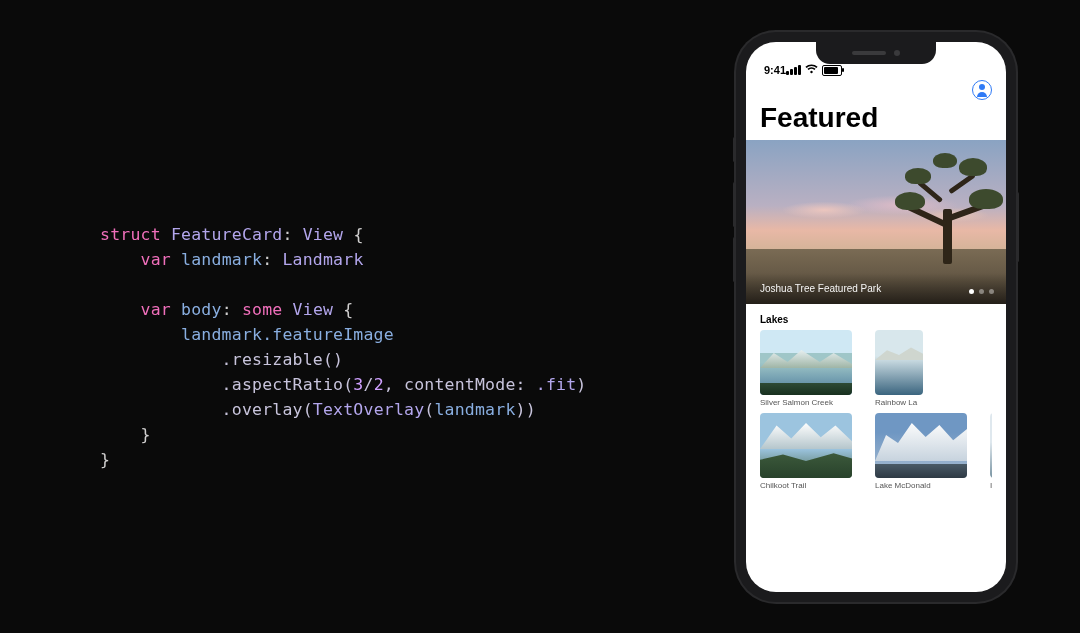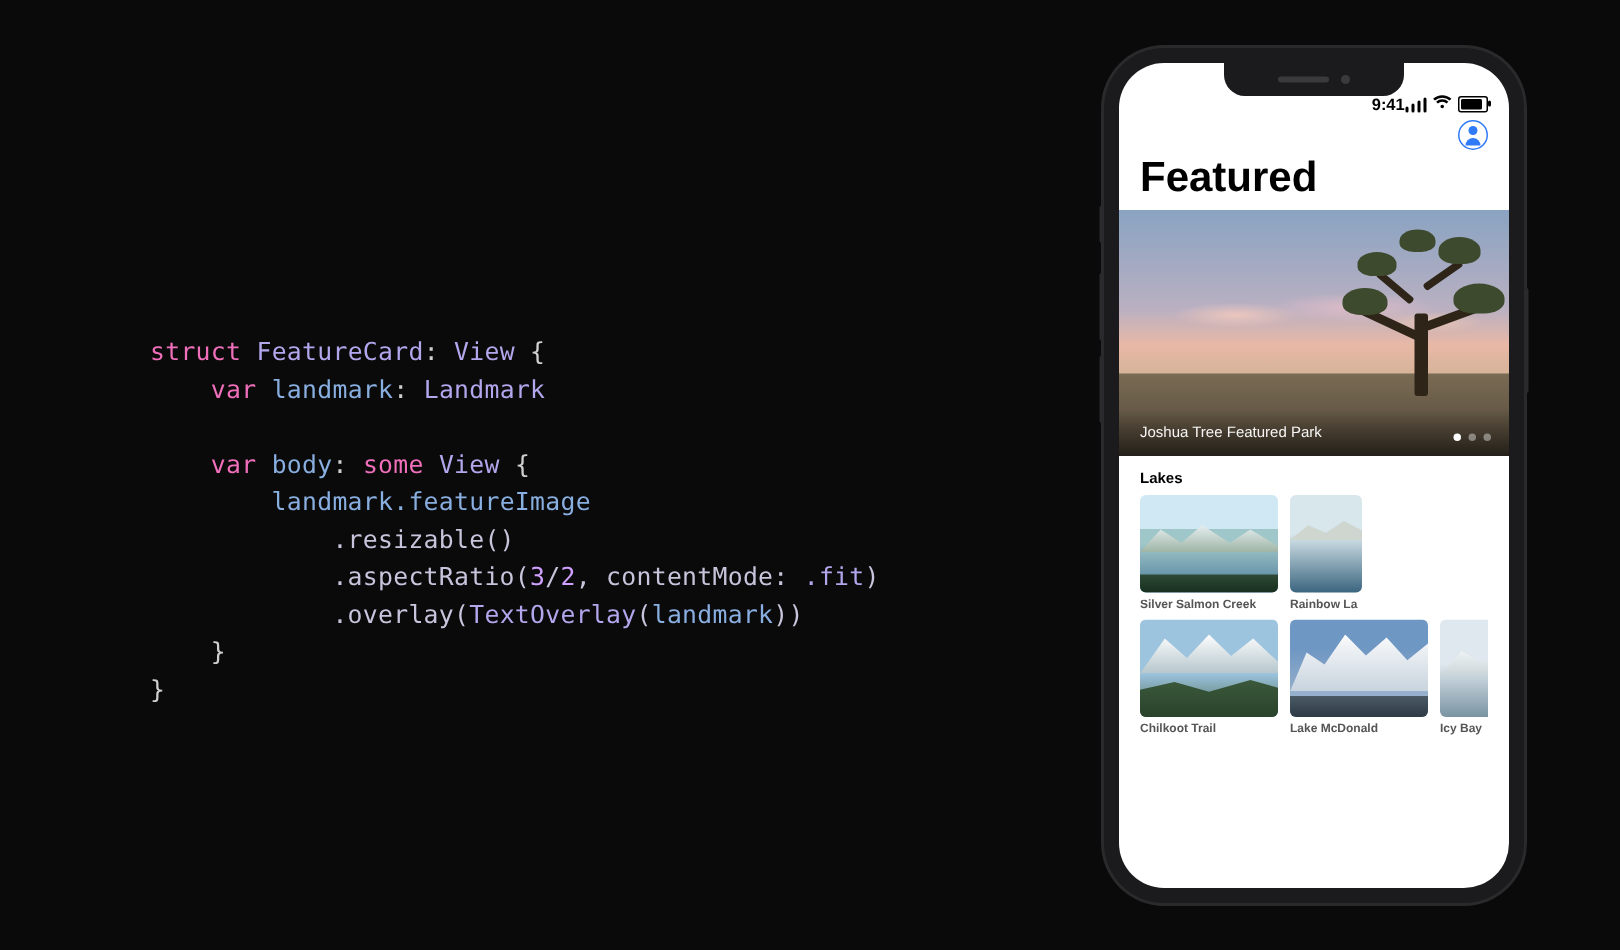--- a/index.html
+++ b/index.html
@@ -79,21 +79,21 @@
     align-items:center;
     justify-content:center;
   }
   .speaker { width:34px; height:4px; background:#3a3a3c; border-radius:3px; margin-right:8px;}
   .cam { width:6px; height:6px; background:#3a3a3c; border-radius:50%; }
 
   .status-bar {
     height: 34px;
     display:flex;
     align-items:flex-end;
-    justify-content:flex-end;
+    justify-content:flex-start;
     padding: 0 14px 2px 18px;
     color:#000;
     font-size:11px;
     font-weight:600;
     position:relative;
     z-index:2;
   }
   .status-icons { display:flex; gap:4px; align-items:center; }
   .signal { display:flex; gap:1.5px; align-items:flex-end;}
   .signal i { width:2.5px; background:#000; border-radius:1px; display:block;}
@@ -161,21 +161,21 @@
     color:#fff;
   }
   .feature-title{font-size:17px;font-weight:700;}
   .feature-sub{font-size:10px;opacity:.95;}
   .dots{position:absolute;right:12px;bottom:10px;display:flex;gap:5px;}
   .dot{width:5px;height:5px;border-radius:50%;background:rgba(255,255,255,.4);}
   .dot.active{background:#fff;}
 
   .section{padding:4px 14px 2px 14px;}
   .section-title{font-size:10px;font-weight:700;color:#000;margin-bottom:5px;}
-  .row{display:flex;gap:8px;overflow:hidden;font-weight:bold;}
+  .row{display:flex;gap:23px;overflow:hidden;}
   .card{flex:0 0 92px;}
   .card.cut{flex:0 0 48px;}
   .thumb{height:65px;border-radius:4px;position:relative;overflow:hidden;}
   .cap{font-size:8px;color:#555;margin-top:3px;white-space:nowrap;}
 
   
   .sc-lake1{background:linear-gradient(#cfe8f4 35%,#9fc6c8 35% 50%,#4b7a9a 100%);}
   .sc-lake1::before{content:"";position:absolute;left:0;right:0;top:18px;height:20px;background:linear-gradient(#eef5f8,#9fb5a6);clip-path:polygon(0 100%,15% 25%,30% 70%,45% 10%,65% 70%,80% 25%,100% 80%,100% 100%);}
   .sc-lake1::after{content:"";position:absolute;left:0;right:0;bottom:0;height:12px;background:linear-gradient(#2d4a35,#18301f);}
 

